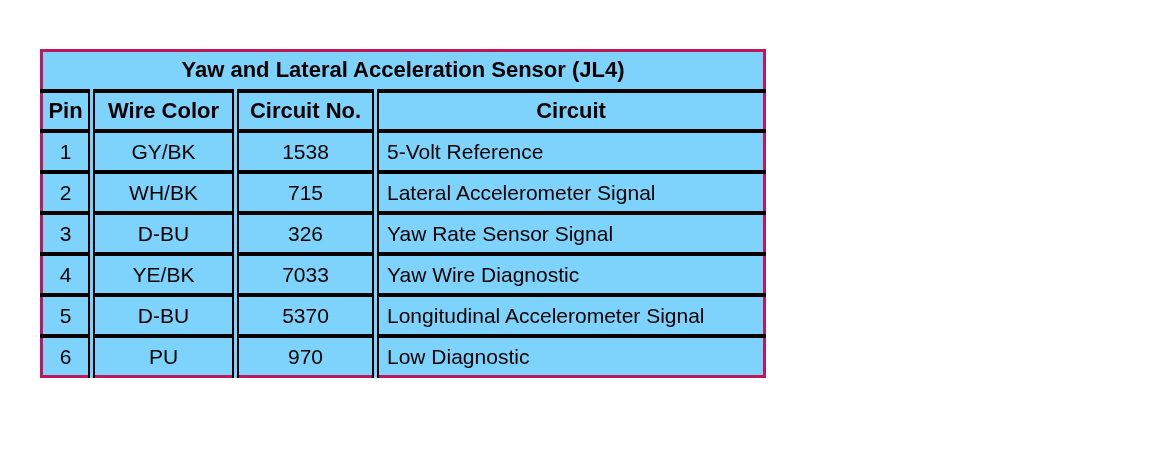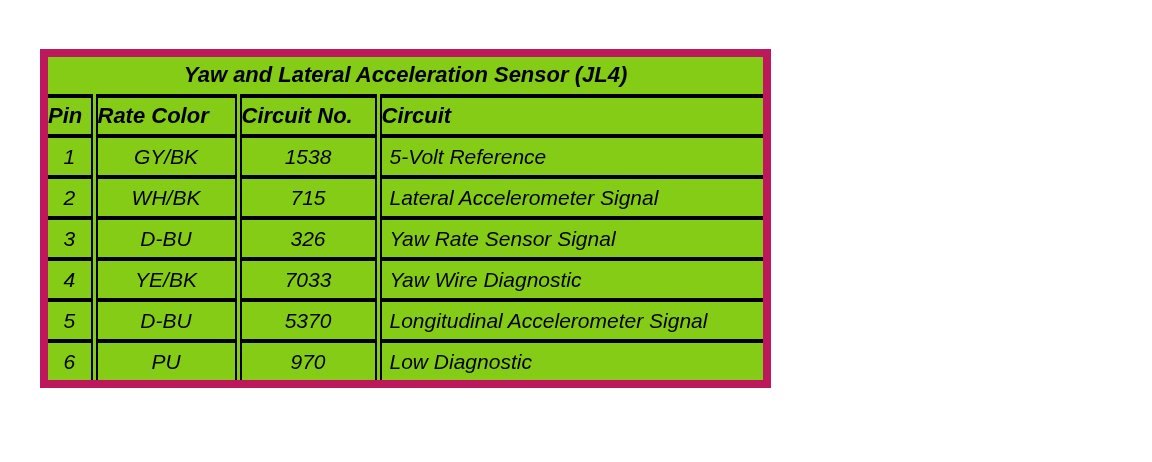--- a/index.html
+++ b/index.html
@@ -15,23 +15,22 @@
     color: #000000;
     overflow: hidden;
   }
   .pinout-table {
     position: absolute;
     left: 40px;
     top: 49px;
     width: 723px;
     border-collapse: collapse;
     table-layout: fixed;
-    background: #84cc16;
-    border: 8px solid #be185d;
-    font-style: italic;
+    background: #7dd3fc;
+    border: 3px solid #be185d;
   }
   .pinout-table td, .pinout-table th {
     padding: 0;
     vertical-align: middle;
     font-size: 21px;
     line-height: 1.1;
     overflow: hidden;
     white-space: nowrap;
   }
   
@@ -48,21 +47,21 @@
   .title-row th {
     height: 37px;
     font-weight: bold;
     font-size: 22px;
     text-align: center;
   }
   .header-row th {
     height: 36px;
     font-weight: bold;
     font-size: 22px;
-    text-align: left;
+    text-align: center;
   }
   .data-row td {
     height: 37px;
     font-weight: normal;
     text-align: center;
   }
   .data-row td.fn-cell {
     text-align: left;
     padding-left: 8px;
   }
@@ -80,21 +79,21 @@
       <col class="c-wire">
       <col class="c-circuit">
       <col class="c-func">
   </colgroup>
   <tbody>
     <tr class="title-row">
       <th colspan="4">Yaw and Lateral Acceleration Sensor (JL4)</th>
     </tr>
     <tr class="header-row">
       <th class="col-sep">Pin</th>
-      <th class="col-sep">Rate Color</th>
+      <th class="col-sep">Wire Color</th>
       <th class="col-sep">Circuit No.</th>
       <th>Circuit</th>
     </tr>
     <tr class="data-row">
       <td class="col-sep">1</td>
       <td class="col-sep">GY/BK</td>
       <td class="col-sep">1538</td>
       <td class="fn-cell">5-Volt Reference</td>
     </tr>
     <tr class="data-row">

